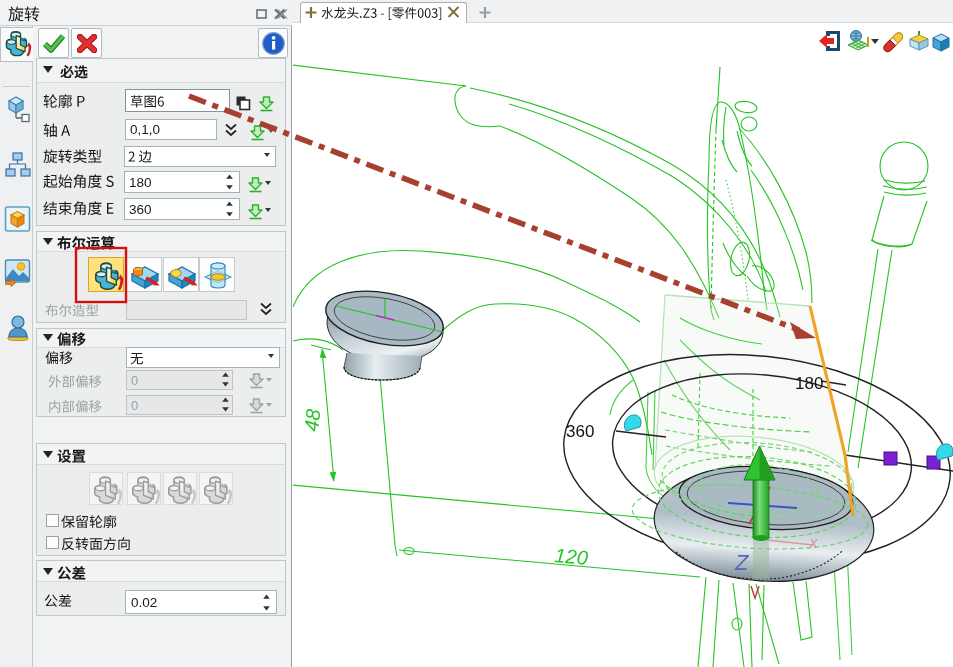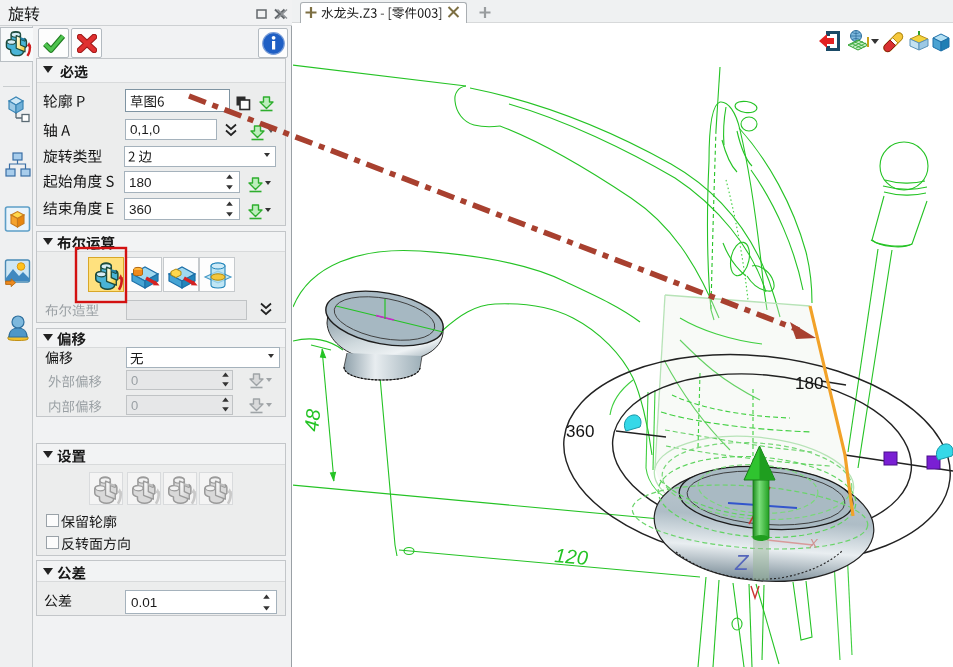--- a/index.html
+++ b/index.html
@@ -321,21 +321,21 @@
     <div class="sect" style="top:560px;height:56px"></div>
     <div class="abs" style="left:37px;top:561px;width:248px;height:21px;background:#f2f3f4;border-bottom:1px solid #d8dadb"></div>
     <div class="tri" style="left:43px;top:568px"></div>
     <svg style="position:absolute;left:57px;top:563.5px;overflow:visible" width="31" height="20">
       <path transform="translate(0,14.5)" fill="#1a1a1a" d="M4.3 -12.0C3.5 -9.9 2.1 -7.9 0.6 -6.6C1.0 -6.4 1.8 -5.7 2.2 -5.4C3.7 -6.8 5.3 -9.1 6.2 -11.5ZM10.0 -12.1 8.3 -11.4C9.4 -9.3 11.2 -6.9 12.6 -5.4C13.0 -5.9 13.6 -6.6 14.1 -6.9C12.6 -8.2 10.9 -10.3 10.0 -12.1ZM2.2 0.6C2.9 0.3 3.9 0.2 10.9 -0.4C11.3 0.2 11.6 0.8 11.8 1.3L13.6 0.4C12.9 -1.0 11.5 -3.1 10.3 -4.7L8.6 -3.9C9.0 -3.3 9.5 -2.7 9.9 -2.0L4.5 -1.6C5.9 -3.2 7.2 -5.1 8.3 -7.2L6.3 -8.0C5.3 -5.6 3.5 -3.1 2.9 -2.4C2.3 -1.8 2.0 -1.4 1.5 -1.3C1.8 -0.8 2.1 0.2 2.2 0.6Z M24.1 -12.4C23.9 -11.8 23.5 -11.0 23.1 -10.5H20.4C20.2 -11.0 19.8 -11.8 19.3 -12.3L17.7 -11.7C18.0 -11.3 18.3 -10.9 18.5 -10.5H15.9V-8.9H20.6L20.4 -8.2H16.7V-6.7H19.9L19.6 -6.0H15.3V-4.4H18.6C17.7 -3.0 16.5 -1.9 14.9 -1.1C15.3 -0.7 15.9 0.0 16.1 0.4C16.6 0.1 17.1 -0.2 17.6 -0.6V0.9H28.3V-0.7H24.0V-2.0H27.1V-3.6H20.3L20.7 -4.4H28.2V-6.0H21.5L21.8 -6.7H26.9V-8.2H22.3L22.5 -8.9H27.7V-10.5H25.1C25.4 -10.9 25.8 -11.4 26.1 -11.8ZM22.2 -0.7H17.8C18.4 -1.2 19.0 -1.8 19.5 -2.5V-2.0H22.2Z"></path>
     </svg>
     <svg style="position:absolute;left:44px;top:592.0px;overflow:visible" width="30" height="19">
       <path transform="translate(0,14.0)" fill="#1a1a1a" d="M4.5 -11.4C3.7 -9.3 2.3 -7.2 0.7 -6.0C1.0 -5.8 1.5 -5.4 1.7 -5.2C3.2 -6.6 4.7 -8.8 5.7 -11.0ZM9.3 -11.5 8.3 -11.0C9.4 -8.9 11.1 -6.6 12.6 -5.2C12.8 -5.5 13.2 -5.9 13.5 -6.1C12.0 -7.3 10.2 -9.5 9.3 -11.5ZM2.3 0.2C2.8 0.0 3.5 -0.1 10.9 -0.5C11.3 0.0 11.6 0.6 11.9 1.0L12.9 0.5C12.2 -0.8 10.8 -2.8 9.5 -4.3L8.6 -3.8C9.1 -3.1 9.7 -2.3 10.3 -1.5L3.7 -1.1C5.1 -2.8 6.5 -4.9 7.7 -7.0L6.5 -7.5C5.4 -5.2 3.7 -2.7 3.1 -2.1C2.6 -1.4 2.2 -1.0 1.8 -0.9C2.0 -0.6 2.2 -0.0 2.3 0.2Z M23.7 -11.8C23.5 -11.2 23.0 -10.5 22.6 -9.9H19.4C19.2 -10.4 18.7 -11.2 18.2 -11.7L17.3 -11.4C17.7 -10.9 18.0 -10.4 18.3 -9.9H15.5V-8.9H20.2C20.1 -8.5 20.0 -8.1 19.9 -7.7H16.1V-6.8H19.6C19.4 -6.4 19.3 -6.0 19.1 -5.6H14.8V-4.6H18.6C17.7 -2.9 16.4 -1.6 14.5 -0.7C14.8 -0.5 15.2 -0.0 15.3 0.2C16.8 -0.6 18.0 -1.7 18.9 -3.1V-2.5H21.8V-0.5H17.1V0.5H27.1V-0.5H22.9V-2.5H26.1V-3.4H19.2C19.4 -3.8 19.6 -4.2 19.8 -4.6H27.2V-5.6H20.3C20.4 -6.0 20.6 -6.4 20.7 -6.8H25.9V-7.7H21.0C21.1 -8.1 21.2 -8.5 21.3 -8.9H26.6V-9.9H23.8C24.1 -10.4 24.5 -10.9 24.9 -11.4Z"></path>
     </svg>
     <div class="inp" style="left:125px;top:590px;width:152px;height:24px"></div>
-    <div style="position:absolute;left:131px;top:595px;font:400 13.5px 'Liberation Sans',sans-serif;color:#1a1a1a;letter-spacing:0px;white-space:pre">0.01</div>
+    <div style="position:absolute;left:131px;top:595px;font:400 13.5px 'Liberation Sans',sans-serif;color:#1a1a1a;letter-spacing:0px;white-space:pre">0.02</div>
     <svg class="abs" style="left:261px;top:594px" width="11" height="17" viewBox="0 0 11 17">
 <path d="M5.5 0.5 L8.8 4.8 L2.2 4.8 Z" fill="#333"></path>
 <path d="M5.5 16.5 L8.8 12.2 L2.2 12.2 Z" fill="#333"></path>
 </svg>
     <div class="abs" style="left:292px;top:0;width:661px;height:23px;background:#eff1f2;border-bottom:1px solid #d7d9da"></div>
     <div class="abs" style="left:300px;top:2px;width:167px;height:21px;background:#fff;border:1px solid #a9aeb2;border-bottom:none;border-radius:3px 3px 0 0"></div>
     <svg class="abs" style="left:304px;top:6px" width="14" height="13" viewBox="0 0 14 13">
       <path d="M7 1 L7 12 M1.5 6.5 L12.5 6.5" stroke="#7d6f42" stroke-width="2.2"></path>
     </svg>
     <svg style="position:absolute;left:321px;top:4.8px;overflow:visible" width="124" height="17">

